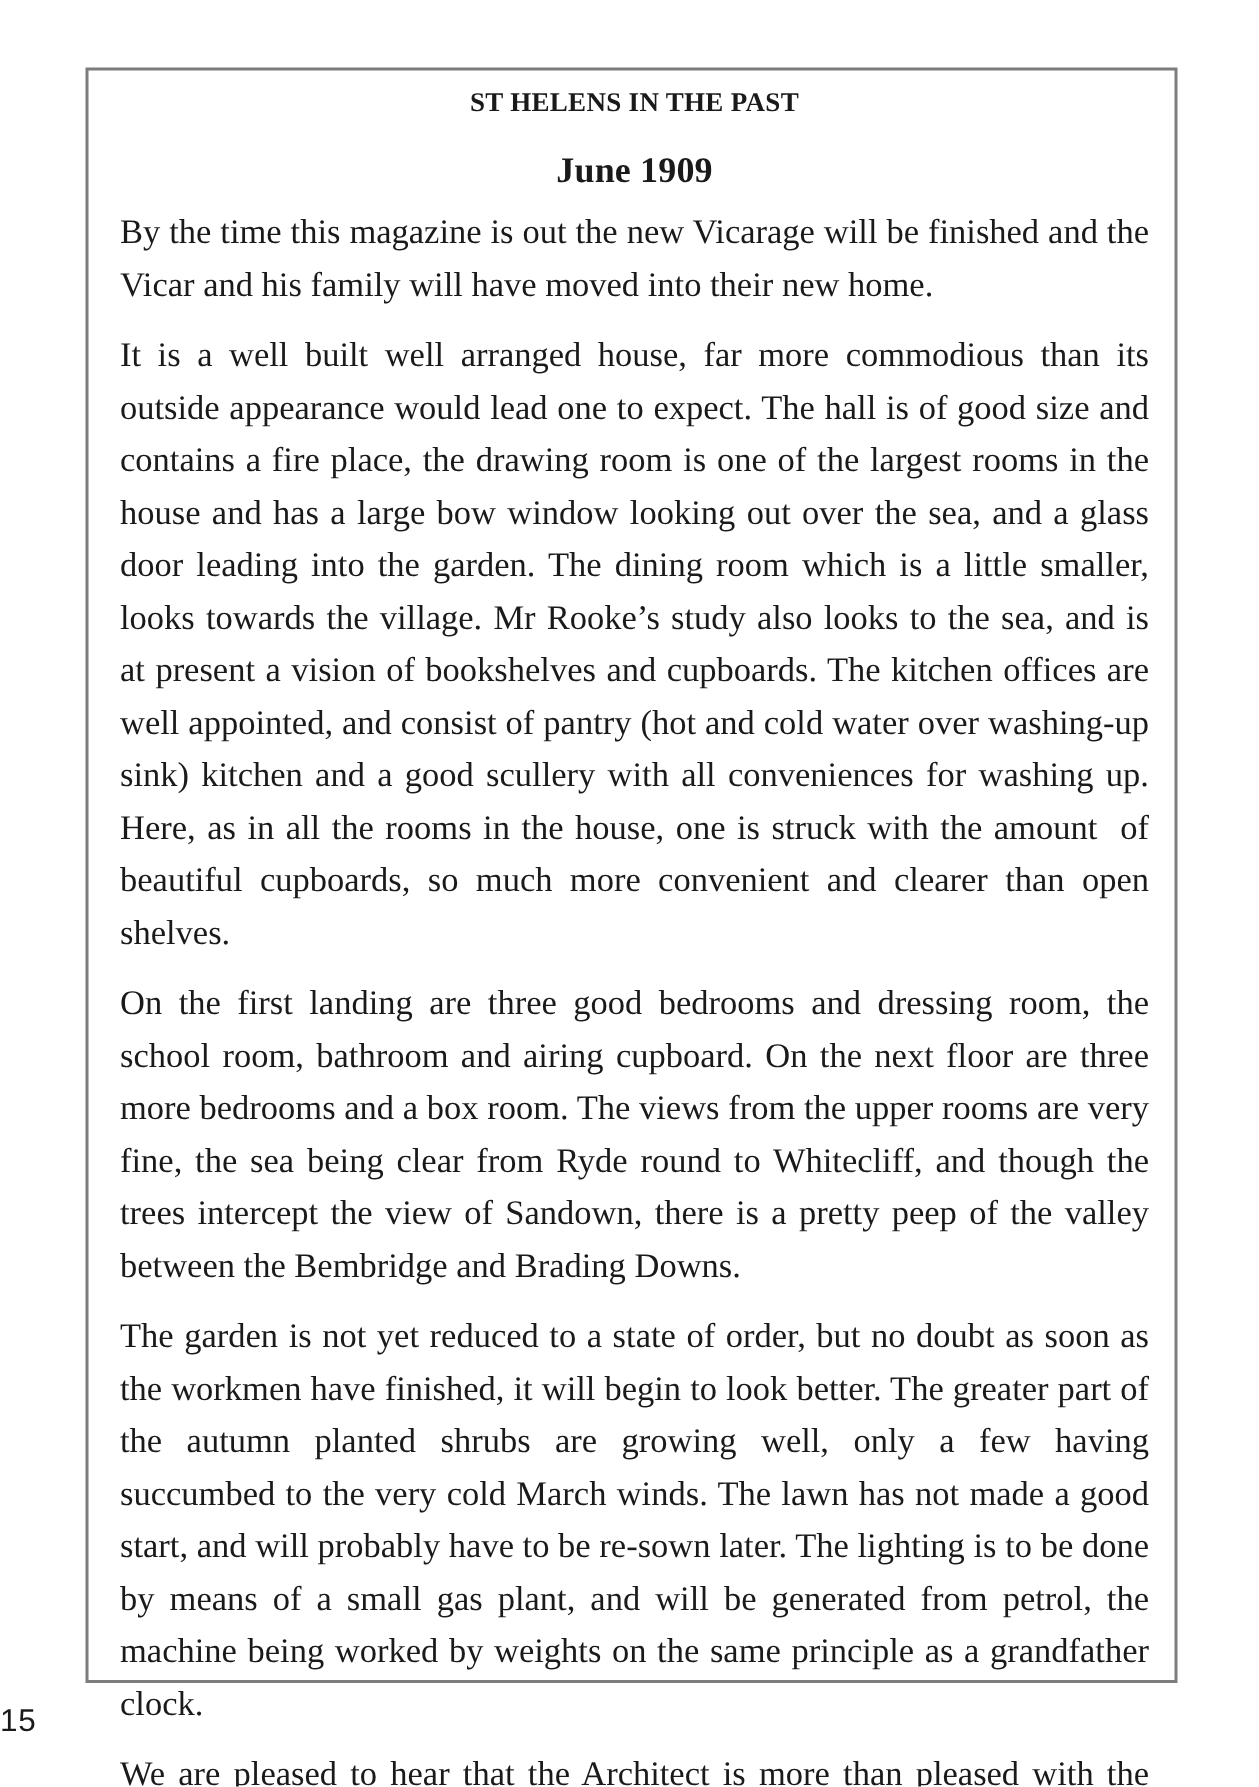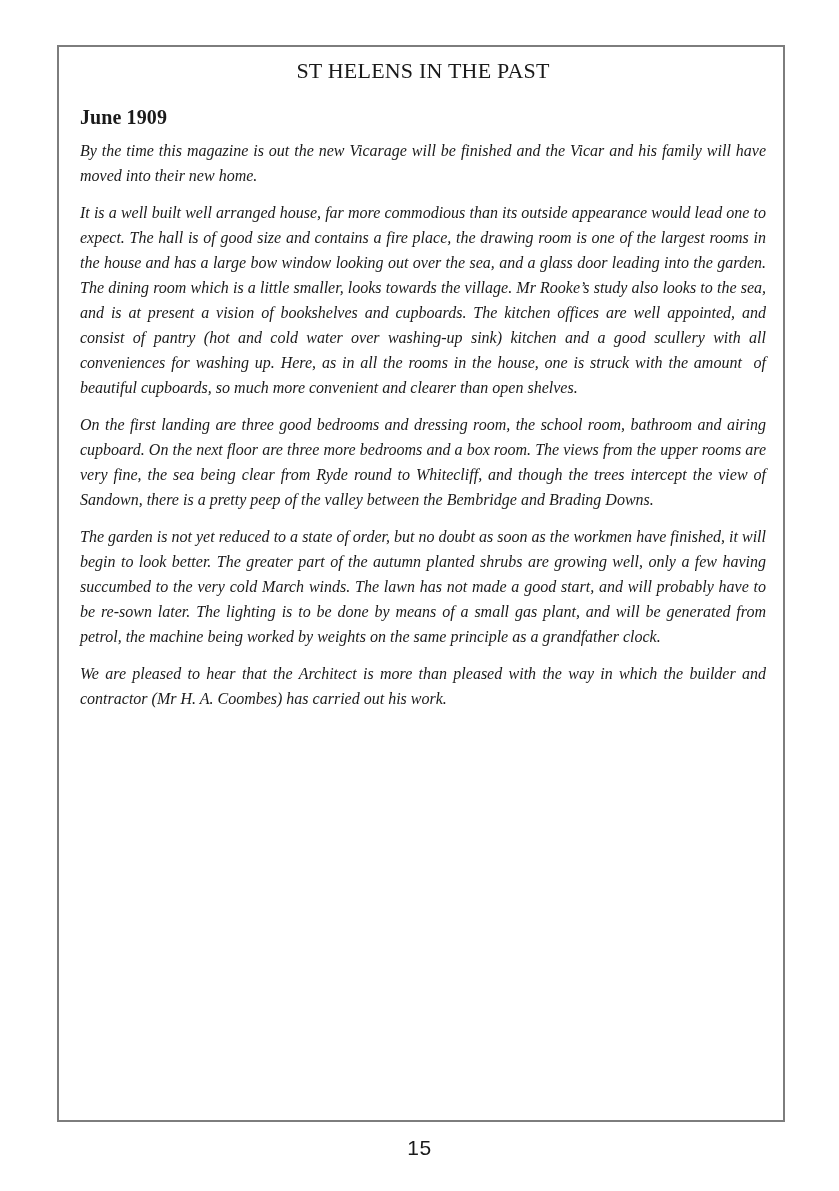--- a/index.html
+++ b/index.html
@@ -33,57 +33,56 @@
     background: #ffffff;
   }
   .content {
     position: absolute;
     left: 21px;
     top: 6px;
     width: 686px;
   }
   .title-block {
     text-align: center;
-    font-weight: normal;
-    font-size: 22px;
+    font-weight: bold;
+    font-size: 18px;
     line-height: 1.28;
     letter-spacing: 0.2px;
     margin: 0 0 0 0;
     padding-top: 4px;
   }
   .title-line {
     display: block;
     white-space: nowrap;
   }
   .month-heading {
     font-weight: bold;
-    font-size: 20px;
+    font-size: 24px;
     margin: 21px 0 9px 0;
     letter-spacing: 0.1px;
+    text-align: center;
   }
   p.para {
-    font-size: 16px;
-    line-height: 25px;
+    font-size: 23px;
+    line-height: 35px;
     text-align: justify;
     text-justify: inter-word;
     margin: 0 0 12px 0;
     white-space: pre-wrap;
     -webkit-hyphens: none;
     hyphens: none;
-    font-style: italic;
   }
   p.para:last-child {
     margin-bottom: 16px;
   }
   .page-number {
     position: absolute;
     left: 0;
     top: 1136px;
     width: 839px;
-    text-align: center;
     font-family: "Liberation Sans", "DejaVu Sans", sans-serif;
     font-size: 21px;
     color: #1a1a1a;
     letter-spacing: 0.5px;
   }
 </style>
 </head>
 <body>
 
 <div class="page">

